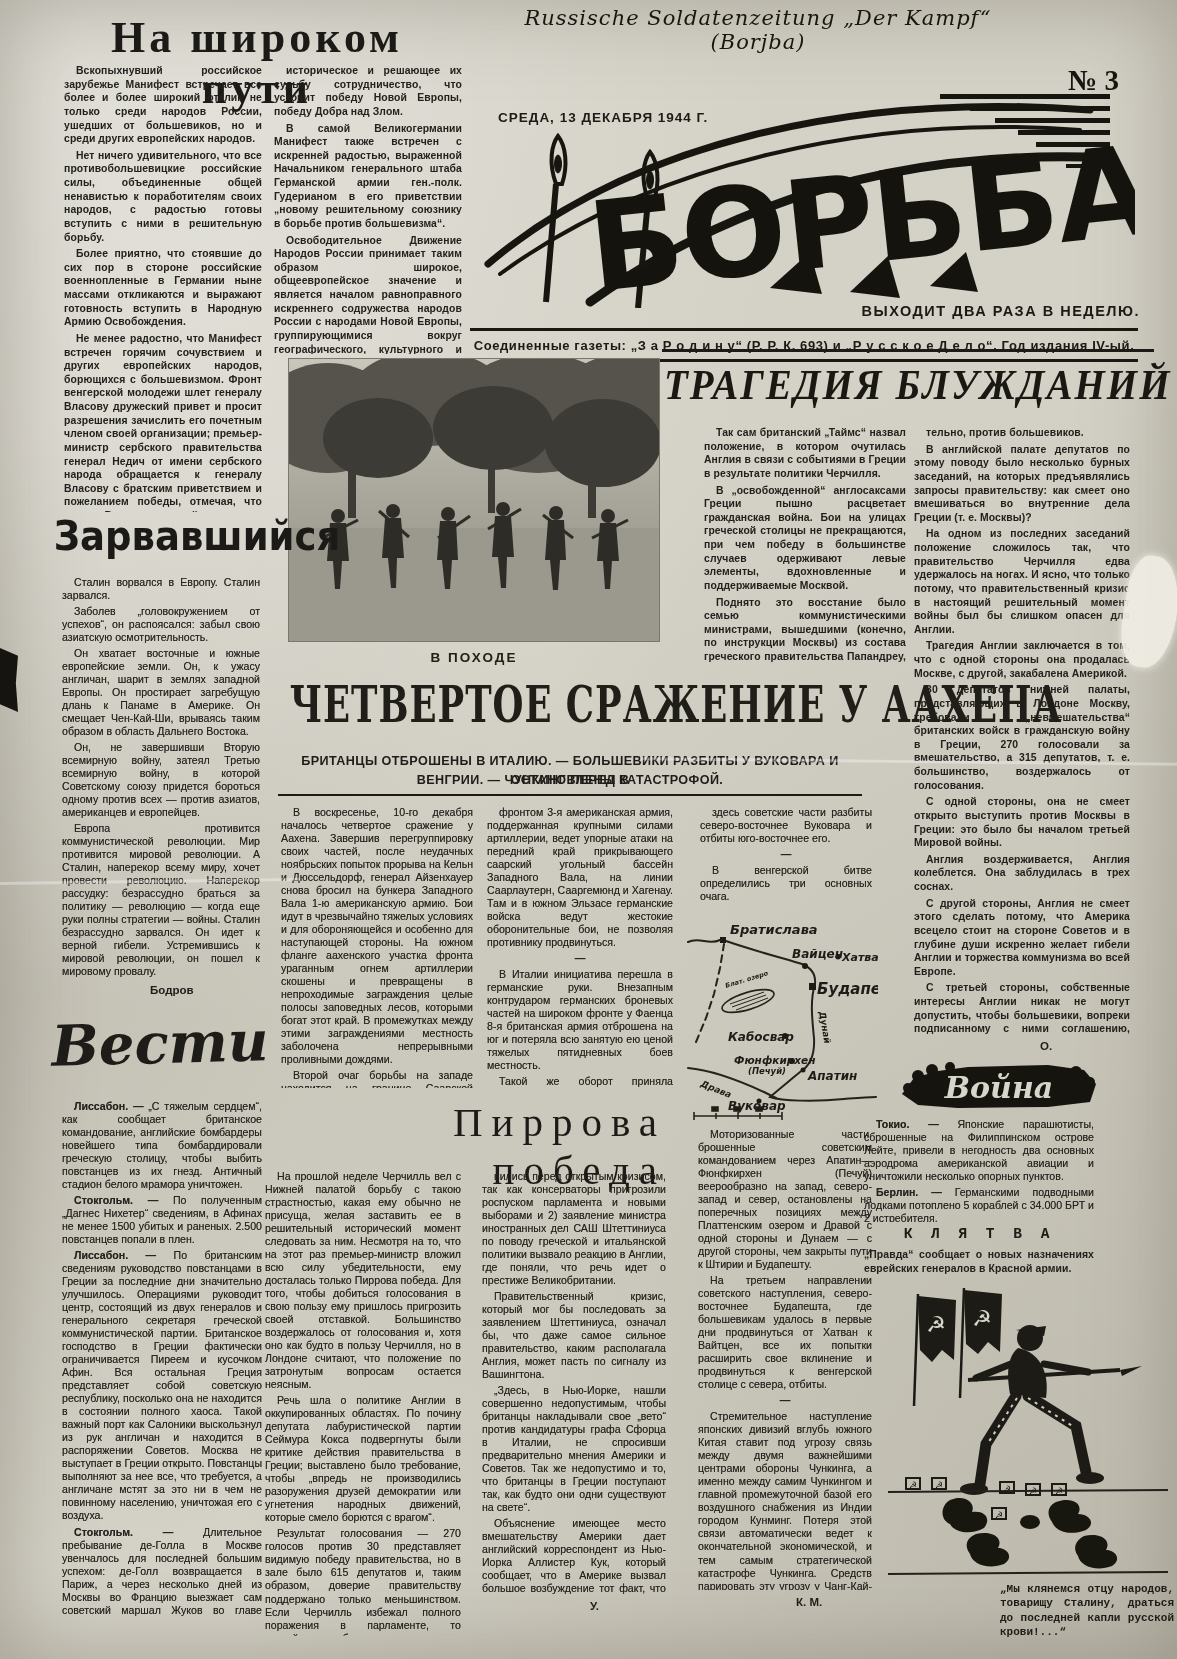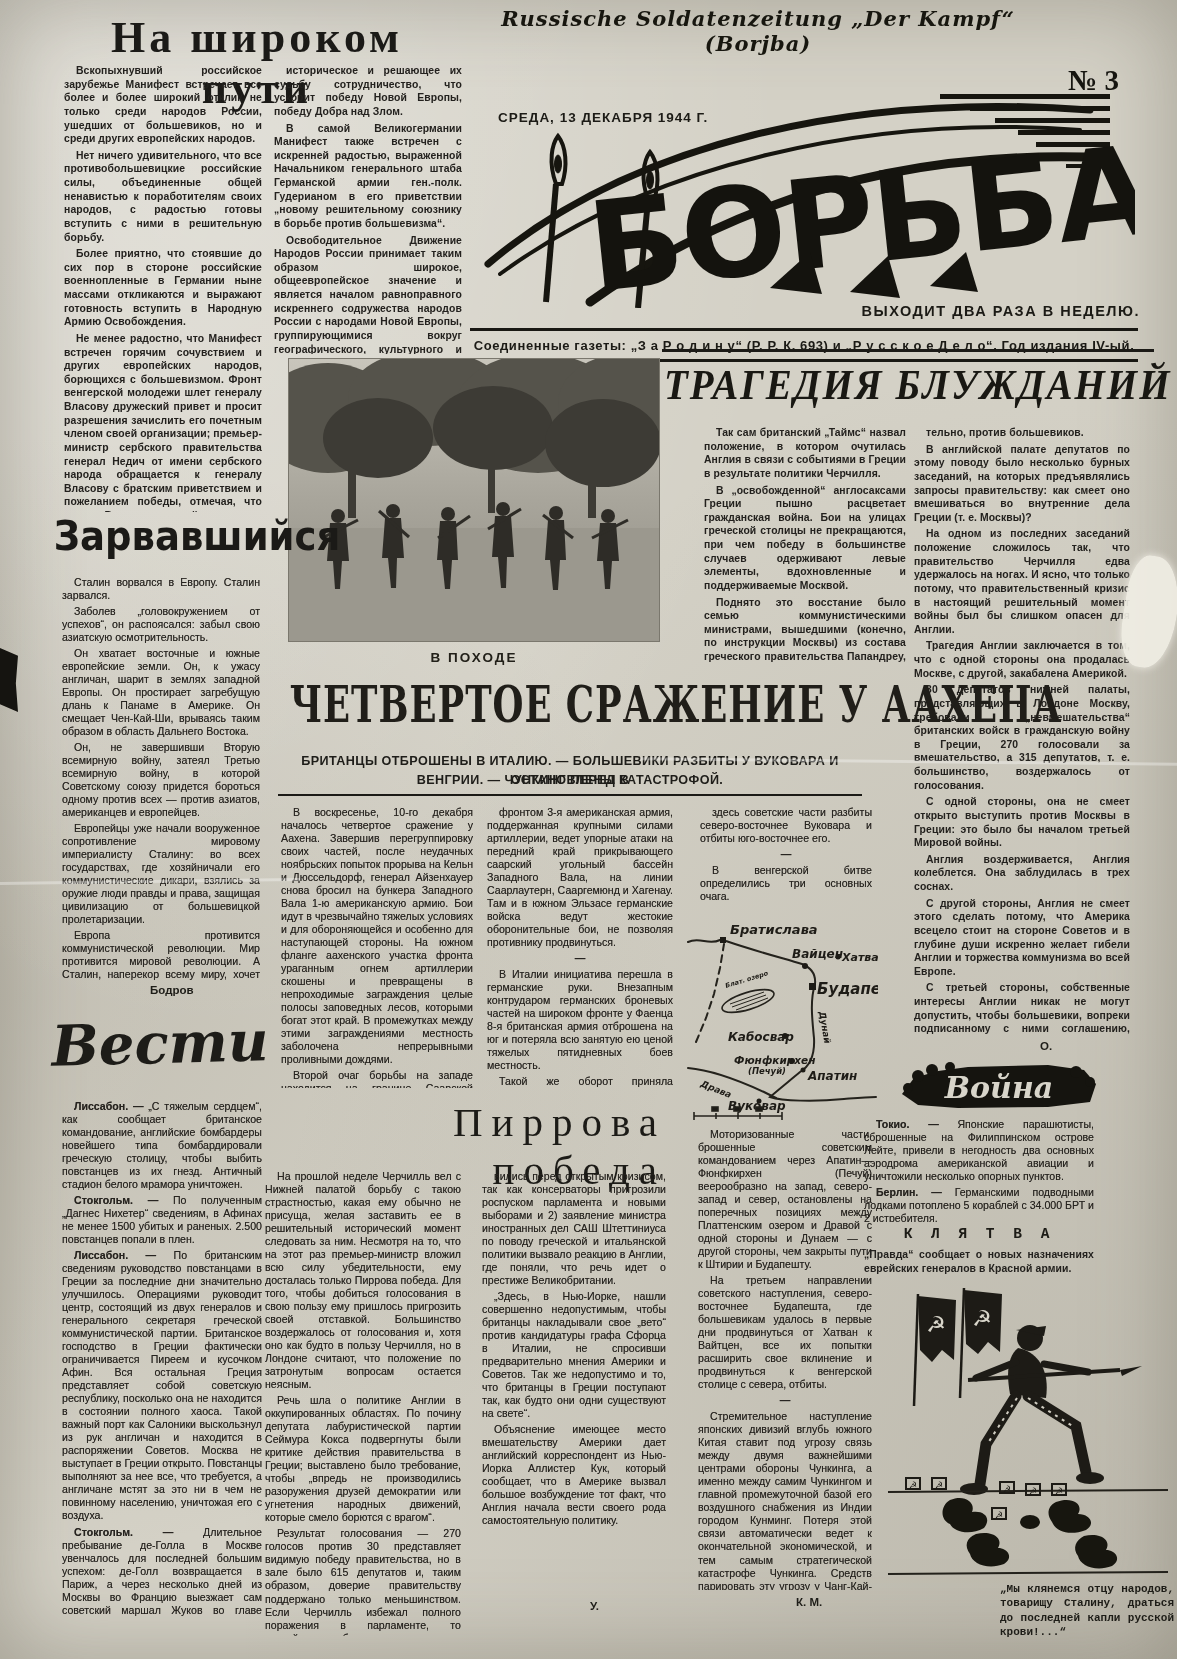--- a/index.html
+++ b/index.html
@@ -20,21 +20,21 @@
   p.sep{text-indent:0;text-align:center;margin:3px 0;font-weight:700;}
   b.dateline{font-weight:700;}
   .headline-main{font-family:"Liberation Serif",serif;font-weight:600;font-size:44px;letter-spacing:4px;text-align:center;color:#1b1a17;}
   .headline-zarv{font-family:"DejaVu Sans",sans-serif;font-weight:900;font-size:37px;text-align:center;color:#1b1a17;transform:scaleY(1.12);}
   .headline-vesti{font-family:"DejaVu Serif",serif;font-style:italic;font-weight:700;font-size:56px;text-align:center;color:#1d1c18;transform:rotate(-1.5deg);}
   .headline-trag{font-family:"Liberation Serif",serif;font-style:italic;font-weight:700;font-size:39px;letter-spacing:2px;text-align:center;color:#191813;transform:scaleY(1.08);white-space:nowrap;}
   .headline-aachen{font-family:"DejaVu Serif",serif;font-weight:700;font-size:37px;text-align:center;color:#201e19;transform:scaleY(1.35) scaleX(.96);letter-spacing:1px;white-space:nowrap;}
   .headline-pirr{font-family:Liberation Serif, serif;font-weight:500;font-size:41px;letter-spacing:9px;text-align:right;color:#1c1b17;}
   .subhead{font-family:"Liberation Sans",sans-serif;font-weight:700;font-size:12.6px;line-height:1.5;text-align:center;letter-spacing:.4px;color:#1e1d19;}
   .rule{background:#1b1a16;}
-  .fraktur{font-family:"DejaVu Serif",serif;font-weight:700;font-style:italic;font-size:21px;text-align:center;letter-spacing:1px;color:#17160f;}
+  .fraktur{font-family:"DejaVu Serif",serif;font-weight:400;font-style:italic;font-size:21px;text-align:center;letter-spacing:1px;color:#17160f;}
   .issue-no{font-family:"Liberation Serif",serif;font-weight:700;font-size:29px;color:#161510;}
   .date-line{font-family:"Liberation Sans",sans-serif;font-weight:700;font-size:13.5px;letter-spacing:1px;color:#1c1b16;}
   .weekly{font-family:"Liberation Sans",sans-serif;font-weight:700;font-size:14.5px;letter-spacing:1.5px;text-align:right;color:#1b1a15;}
   .union-box{border-top:3px solid #191813;border-bottom:3px solid #191813;padding:7px 0 6px 0;
     font-family:"Liberation Sans",sans-serif;font-weight:700;font-size:13px;letter-spacing:.6px;text-align:center;color:#1b1a15;}
   .photo-caption{font-family:"Liberation Sans",sans-serif;font-weight:700;font-size:13.5px;letter-spacing:2px;text-align:center;color:#222019;}
   .klyatva-title{font-family:Liberation Mono, monospace;font-weight:700;font-size:14.5px;letter-spacing:5px;text-align:center;color:#1d1c17;}
   .signature{font-family:"Liberation Sans",sans-serif;font-weight:700;font-size:11.5px;text-align:left;color:#1e1d18;}
   .caption{font-family:Liberation Mono, monospace;font-weight:700;font-size:11px;line-height:1.3;text-align:justify;color:#1d1c17;}
   .hand{font-family:"DejaVu Sans",sans-serif;font-style:italic;font-weight:700;fill:#1e1c17;}
@@ -182,21 +182,20 @@
       <p class="para">С третьей стороны, собственные интересы Англии никак не могут допустить, чтобы большевики, вопреки подписанному с ними соглашению, вытеснили Англию из Греции и укрепились на Средиземном море.</p>
     </div>
   <div class="abs signature" style="left:1040px;top:1040px;width:80px;">О.</div>
 
   <div class="abs headline-zarv" style="left:52px;top:514px;width:290px;">Зарвавшийся</div>
   <div class="abs clip serif" style="left:62px;top:576px;width:198px;height:404px;">
       <p class="para">Сталин ворвался в Европу. Сталин зарвался.</p>
       <p class="para">Заболев „головокружением от успехов“, он распоясался: забыл свою азиатскую осмотрительность.</p>
       <p class="para">Он хватает восточные и южные европейские земли. Он, к ужасу англичан, шарит в землях западной Европы. Он простирает загребущую длань к Панаме в Америке. Он смещает Чен-Кай-Ши, врываясь таким образом в область Дальнего Востока.</p>
       <p class="para">Он, не завершивши Вторую всемирную войну, затеял Третью всемирную войну, в которой Советскому союзу придется бороться одному против всех — против азиатов, американцев и европейцев.</p>
-      <p class="para">Европейцы уже начали вооруженное сопротивление мировому империалисту Сталину: во всех государствах, где хозяйничали его коммунистические дикари, взялись за оружие люди правды и права, защищая цивилизацию от большевицкой пролетаризации.</p>
       <p class="para">Европа противится коммунистической революции. Мир противится мировой революции. А Сталин, наперекор всему миру, хочет провести революцию. Наперекор рассудку: безрассудно браться за политику — революцию — когда еще руки полны стратегии — войны. Сталин безрассудно зарвался. Он идет к верной гибели. Устремившись к мировой революции, он пошел к мировому провалу.</p>
     </div>
   <div class="abs signature" style="left:150px;top:984px;width:110px;">Бодров</div>
 
   <div class="abs headline-vesti" style="left:50px;top:1010px;width:220px;">Вести</div>
   <div class="abs clip serif" style="left:62px;top:1100px;width:200px;height:518px;">
       <p class="para"><b class="dateline">Лиссабон. — </b>„С тяжелым сердцем“, как сообщает британское командование, английские бомбардеры новейшего типа бомбардировали греческую столицу, чтобы выбить повстанцев из их гнезд. Античный стадион белого мрамора уничтожен.</p>
       <p class="para"><b class="dateline">Стокгольм. — </b>По полученным „Дагнес Нихетер“ сведениям, в Афинах не менее 1500 убитых и раненых. 2.500 повстанцев попали в плен.</p>
       <p class="para"><b class="dateline">Лиссабон. — </b>По британским сведениям руководство повстанцами в Греции за последние дни значительно улучшилось. Операциями руководит центр, состоящий из двух генералов и генерального секретаря греческой коммунистической партии. Британское господство в Греции фактически ограничивается Пиреем и кусочком Афин. Вся остальная Греция представляет собой советскую республику, посколько она не находится в состоянии полного хаоса. Такой важный порт как Салоники выскользнул из рук англичан и находится в распоряжении Советов. Москва не выступает в Греции открыто. Повстанцы выполняют за нее все, что требуется, а англичане мстят за это ни в чем не повинному населению, уничтожая его с воздуха.</p>
       <p class="para"><b class="dateline">Стокгольм. — </b>Длительное пребывание де-Голла в Москве увенчалось для последней большим успехом: де-Голл возвращается в Париж, а через несколько дней из Москвы во Францию выезжает сам советский маршал Жуков во главе многочисленной советской военной миссии для реорганизации французской армии. Французская армия, которая напрасно ожидала получить вооружение от англичан и американцев, должна теперь получить его из Москвы. Само собой понятно, что это будет самая сильная в будущем советская вспомогательная армия в Европе.</p>
@@ -283,20 +282,21 @@
   <div class="abs signature" style="left:796px;top:1596px;width:76px;">К. М.</div>
 
   <div class="abs headline-pirr" style="left:268px;top:1098px;width:398px;">Пиррова победа</div>
   <div class="abs clip serif" style="left:265px;top:1170px;width:196px;height:466px;">
       <p class="para">На прошлой неделе Черчилль вел с Нижней палатой борьбу с такою страстностью, какая ему обычно не присуща, желая заставить ее в решительный исторический момент следовать за ним. Несмотря на то, что на этот раз премьер-министр вложил всю силу убедительности, ему досталась только Пиррова победа. Для того, чтобы добиться голосования в свою пользу ему пришлось пригрозить своей отставкой. Большинство воздержалось от голосования и, хотя оно как будто в пользу Черчилля, но в Лондоне считают, что положение по затронутым вопросам остается неясным.</p>
       <p class="para">Речь шла о политике Англии в оккупированных областях. По почину депутата лабуристической партии Сеймура Кокса подвергнуты были критике действия правительства в Греции; выставлено было требование, чтобы „впредь не производились разоружения друзей демократии или угнетения народных движений, которые смело борются с врагом“.</p>
       <p class="para">Результат голосования — 270 голосов против 30 представляет видимую победу правительства, но в зале было 615 депутатов и, таким образом, доверие правительству поддержано только меньшинством. Если Черчилль избежал полного поражения в парламенте, то английское общественное мнение объясняет это следующим образом: 1) лабуристические министры, как всегда, остано-</p>
     </div>
   <div class="abs clip serif" style="left:482px;top:1170px;width:184px;height:428px;">
       <p class="para">вились перед открытым кризисом, так как консерваторы пригрозили роспуском парламента и новыми выборами и 2) заявление министра иностранных дел САШ Штеттиниуса по поводу греческой и итальянской политики вызвало реакцию в Англии, где поняли, что речь идет о престиже Великобритании.</p>
+      <p class="para">Правительственный кризис, который мог бы последовать за заявлением Штеттиниуса, означал бы, что даже самое сильное правительство, каким располагала Англия, может пасть по сигналу из Вашингтона.</p>
       <p class="para">„Здесь, в Нью-Иорке, нашли совершенно недопустимым, чтобы британцы накладывали свое „вето“ против кандидатуры графа Сфорца в Италии, не спросивши предварительно мнения Америки и Советов. Так же недопустимо и то, что британцы в Греции поступают так, как будто они одни существуют на свете“.</p>
       <p class="para">Объяснение имеющее место вмешательству Америки дает английский корреспондент из Нью-Иорка Аллистер Кук, который сообщает, что в Америке вызвал большое возбуждение тот факт, что Англия начала вести своего рода самостоятельную политику.</p>
     </div>
   <div class="abs signature" style="left:590px;top:1600px;width:70px;">У.</div>
 
   <svg class="abs" style="left:898px;top:1062px;" width="202" height="50" viewBox="0 0 202 50">
     <path d="M4 32 L16 16 L40 9 L70 5 L150 3 L186 8 L198 22 L192 40 L150 45 L60 46 L20 43 Z" fill="#15140f"></path>
     <g fill="#15140f">
       <circle cx="20" cy="14" r="6"></circle>
         <circle cx="34" cy="8" r="6"></circle>

